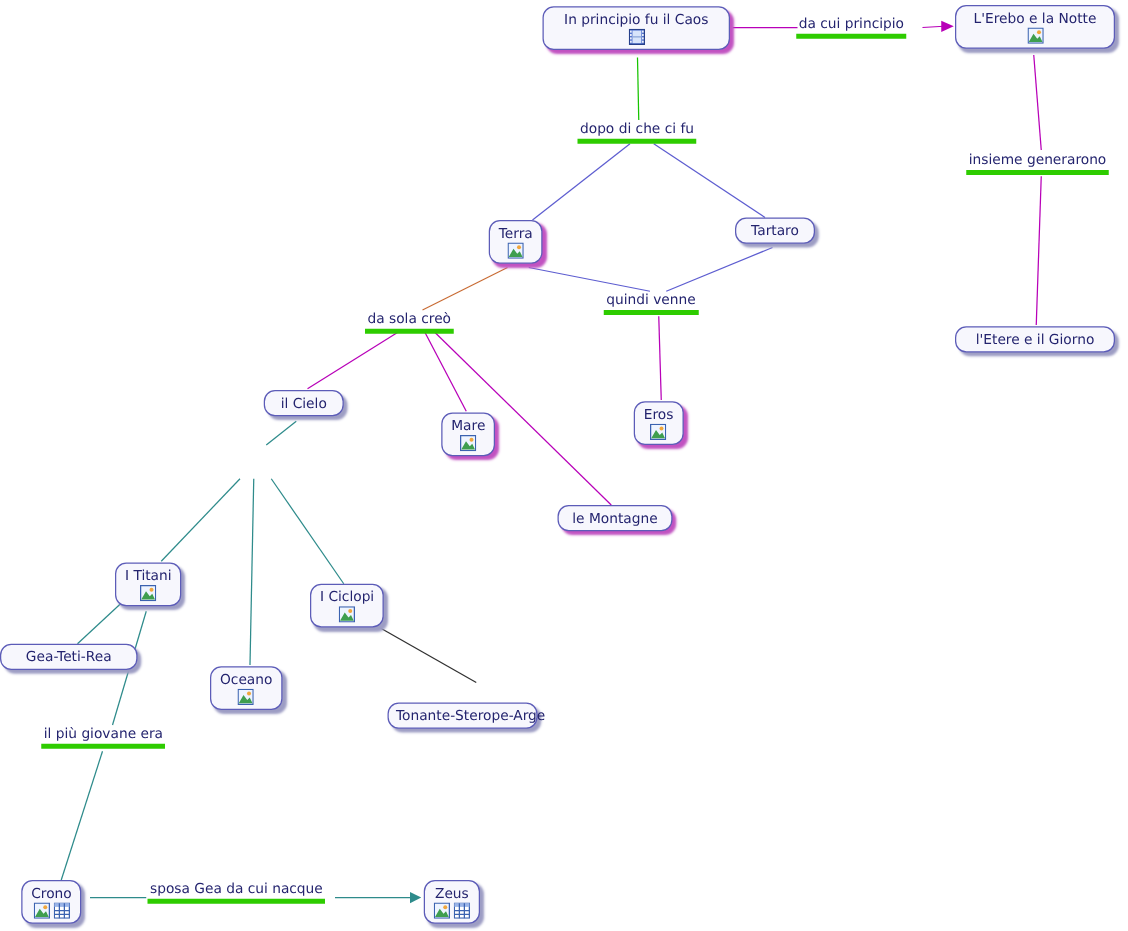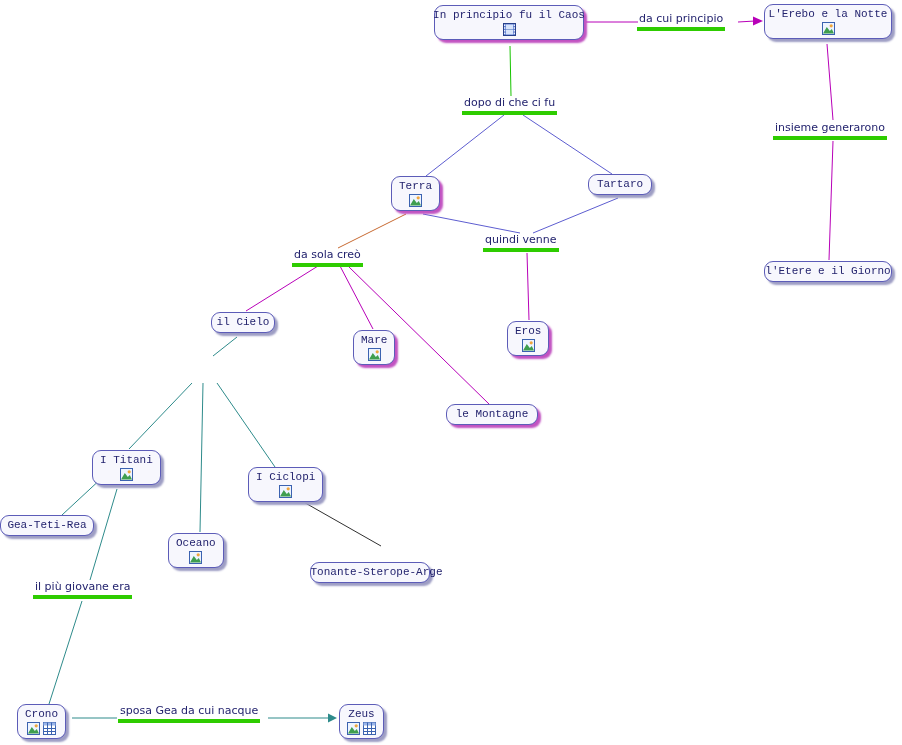--- a/index.html
+++ b/index.html
@@ -6,21 +6,21 @@
   .canvas{
     position:relative;width:902px;height:745px;background:#ffffff;
     font-family:"DejaVu Sans","Liberation Sans",sans-serif;overflow:hidden;
   }
   svg.edges{position:absolute;left:0;top:0;z-index:0;}
   .node{
     position:absolute;z-index:2;box-sizing:border-box;
     background:#f7f7fd;border:1px solid #5c5cb8;border-radius:9px;
     padding:3px 7px;color:#23236e;font-size:11px;line-height:13px;
     text-align:center;display:flex;flex-direction:column;align-items:center;
-    gap:1px;white-space:nowrap;box-shadow:3px 3px 2px #9d9dc4;cursor:default;font-family:Liberation Mono, monospace;
+    gap:1px;white-space:nowrap;box-shadow:3px 3px 2px #9d9dc4;cursor:default;
   }
   .node.magenta{box-shadow:3px 3px 2px #c152c1;}
   .node .icons{display:flex;gap:3px;align-items:center;}
   .node .icons svg{display:block;}
   .phrase{
     position:absolute;z-index:2;color:#23236e;font-size:11px;line-height:13px;
     padding:0 2px 2px 2px;border-bottom:4px solid #2ecc00;white-space:nowrap;
     background:transparent;cursor:default;
   }
 </style>
@@ -154,21 +154,21 @@
         <span>
           <svg width="13" height="13" viewBox="0 0 13 13">
             <rect x="0.5" y="0.5" width="12" height="12" fill="#eef4ff" stroke="#3b62b0"></rect>
             <circle cx="9.2" cy="3.8" r="1.6" fill="#f0a63c"></circle>
             <polygon points="1,11.5 4.8,5 7.8,9 9.8,7 12,11.5" fill="#3f9e4f"></polygon>
           </svg>
         </span>
       </span>
   </div>
 
-  <div class="node" style="left:0px;top:515px;width:94px;">
+  <div class="node" style="left:0px;top:515px;width:110px;">
     <span>Gea-Teti-Rea</span>
   </div>
 
   <div class="node" style="left:168px;top:533px;">
     <span>Oceano</span>
     <span class="icons">
         <span>
           <svg width="13" height="13" viewBox="0 0 13 13">
             <rect x="0.5" y="0.5" width="12" height="12" fill="#eef4ff" stroke="#3b62b0"></rect>
             <circle cx="9.2" cy="3.8" r="1.6" fill="#f0a63c"></circle>

